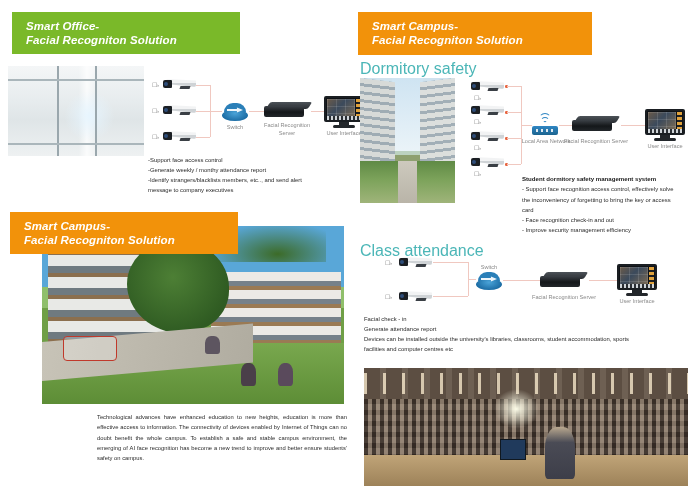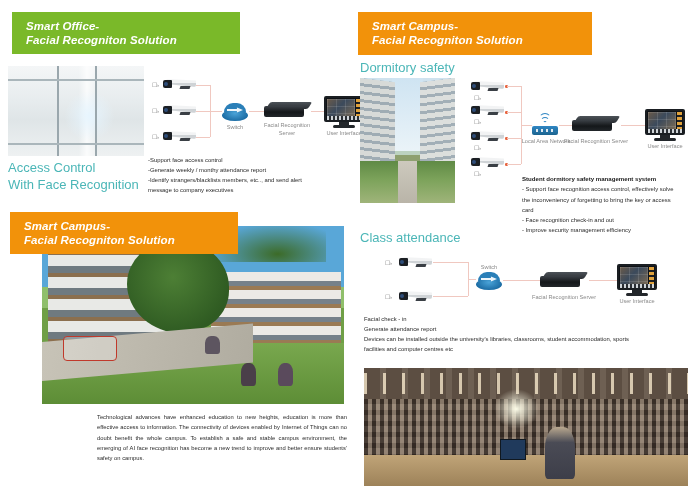--- a/index.html
+++ b/index.html
@@ -24,25 +24,25 @@
   .banner .l1, .banner .l2 { display: block; white-space: nowrap; }
 
   #banner-office { left: 12px; top: 12px; width: 228px; height: 42px;
                    background: #7ab929; font-size: 11.5px; }
   #banner-campus-right { left: 358px; top: 12px; width: 234px; height: 43px;
                    background: #f2920a; font-size: 11.5px; }
   #banner-campus-left { left: 10px; top: 212px; width: 228px; height: 42px;
                    background: #f2920a; font-size: 11.5px; z-index: 6; }
 
   
-  .subhead { position: absolute; color: #4bb6b7; font-size: 13px;
+  .subhead { position: absolute; color: #4bb6b7; font-size: 16px;
              font-weight: 400; white-space: nowrap; }
   #subhead-access { left: 8px; top: 160px; line-height: 1.3; font-size: 13px; }
   #subhead-dormitory { left: 360px; top: 60px; }
-  #subhead-class { left: 360px; top: 230px; }
+  #subhead-class { left: 360px; top: 242px; }
 
   
   .photo { position: absolute; overflow: hidden; }
 
   
   #photo-office { left: 8px; top: 66px; width: 136px; height: 90px;
     background:
       linear-gradient(90deg, rgba(255,255,255,0) 52%, rgba(255,255,255,.75) 58%, rgba(255,255,255,0) 66%),
       linear-gradient(180deg, #f4f6f7 0%, #e7ecee 38%, #dfe5e7 60%, #eef1f2 100%),
       linear-gradient(90deg, #cfd9dd 0 14%, #e3eaec 14% 30%, #bcd2dd 30% 38%,
@@ -214,24 +214,20 @@
   </div>
 
   <div class="photo" id="photo-office">
     <div class="glow"></div>
     <div class="frame-v" style="left:36%"></div>
     <div class="frame-v" style="left:64%"></div>
     <div class="frame-h" style="top:14%"></div>
     <div class="frame-h" style="top:86%"></div>
   </div>
 
-  <div class="subhead" id="subhead-access">
-    <div>Access Control</div>
-    <div>With Face Recognition</div>
-  </div>
 
   <div class="diagram" id="diagram-office" style="left:148px; top:72px; width:196px; height:78px;">
     <div class="cam" style="left:14px; top:6px;">
       <div class="body"></div>
         <div class="lens"></div>
         <div class="mount"></div>
     </div>
     <div class="cam-id" style="left:4px; top:9px;">☐›</div>
 
     <div class="cam" style="left:14px; top:32px;">

